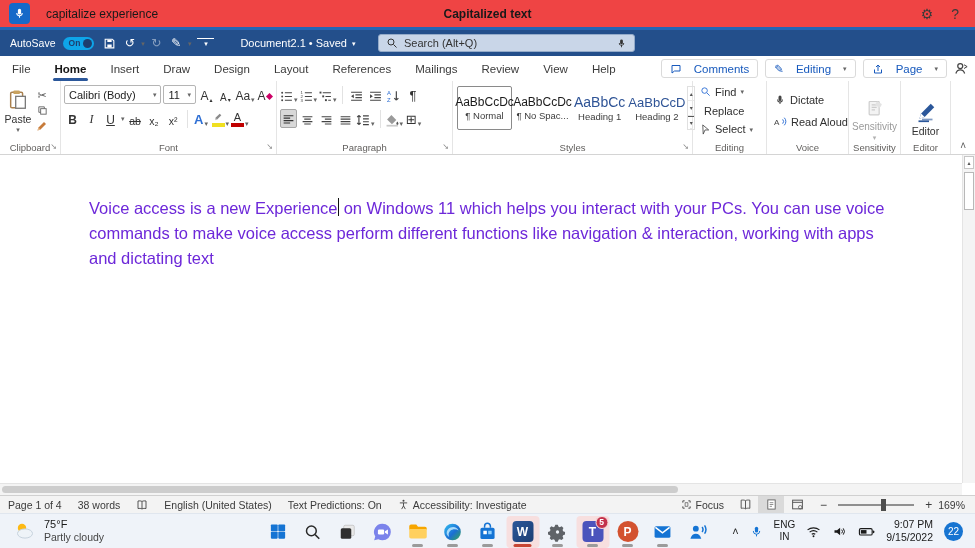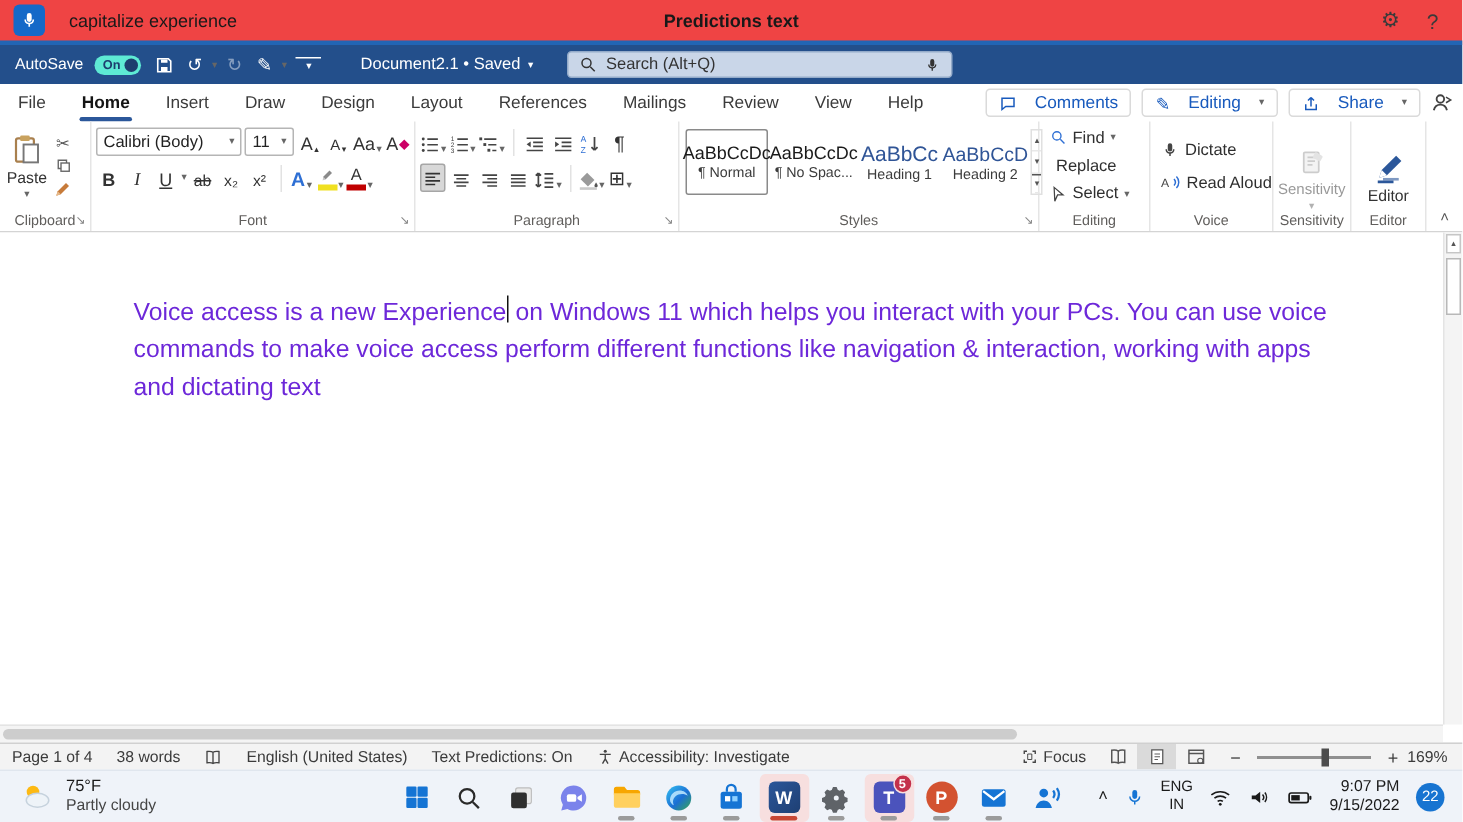--- a/index.html
+++ b/index.html
@@ -12,21 +12,21 @@
 .voice-bar{position:absolute;top:0;left:0;right:0;height:30px;background:#ef4444;border-bottom:3px solid #2265b4;display:flex;align-items:center}
 .mic-btn{width:21px;height:21px;margin-left:9px;background:#1569c8;border-radius:4px;color:#fff;display:flex;align-items:center;justify-content:center;flex:0 0 auto}
 .voice-cmd{margin-left:16px;font-size:12px;color:#191919;z-index:2}
 .voice-status{position:absolute;left:0;right:0;text-align:center;font-size:12px;font-weight:700;color:#191919}
 .voice-right{margin-left:auto;display:flex;align-items:center;gap:18px;margin-right:16px;color:#3a3a3a;font-size:14px;z-index:2}
 
 
 .title-bar{position:absolute;top:30px;left:0;right:0;height:26px;background:#234f8b;color:#fff;display:flex;align-items:center;font-size:11px}
 .qat{display:flex;align-items:center;margin-left:10px;gap:3px}
 .as-label{font-size:10.5px}
-.as-pill{display:flex;align-items:center;background:#5eead4;border-radius:8px;height:13px;padding:0 2px 0 6px;margin:0 4px}
+.as-pill{display:flex;align-items:center;background:#0ea5e9;border-radius:8px;height:13px;padding:0 2px 0 6px;margin:0 4px}
 .as-on{color:#1d3e6e;font-size:8.5px;font-weight:700;margin-right:3px}
 .as-knob{width:9px;height:9px;border-radius:50%;background:#1d3e6e}
 .qbtn{min-width:17px;height:20px;display:flex;align-items:center;justify-content:center;color:#fff;font-size:12px}
 .qbtn.dim{opacity:.45}
 .doc-title{margin-left:26px;display:flex;align-items:center;gap:5px;font-size:11px}
 .tb-search{position:absolute;left:378px;top:4px;width:257px;height:18px;background:#c9d6e8;border:1px solid #94abc9;border-radius:3px;display:flex;align-items:center;padding:0 7px;color:#2c2c2c;gap:6px}
 .tb-search input{flex:1;border:none;background:transparent;font-size:11px;color:#2c2c2c;outline:none;font-family:inherit}
 .tb-search input::placeholder{color:#333;opacity:1}
 .tbr{margin-left:auto;display:flex;align-items:center;height:100%}
 .tb-user{font-size:11px;margin-right:8px}
@@ -111,21 +111,21 @@
 
 <div id="app">
 
   <div class="voice-bar">
     <div class="mic-btn">
       <svg viewBox="0 0 24 24" width="13" height="13">
           <path fill="#fff" d="M12 3a3 3 0 0 1 3 3v5a3 3 0 0 1-6 0V6a3 3 0 0 1 3-3zm-6 8h2a4 4 0 0 0 8 0h2a6 6 0 0 1-5 5.9V20h-2v-3.1A6 6 0 0 1 6 11z"></path>
         </svg>
     </div>
     <span class="voice-cmd">capitalize experience</span>
-    <div class="voice-status">Predictions text</div>
+    <div class="voice-status">Capitalized text</div>
     <div class="voice-right">
       <span>⚙</span>
       <span>?</span>
     </div>
   </div>
 
   <div class="title-bar">
     <div class="qat">
       <span class="as-label">AutoSave</span>
       <span class="as-pill">
@@ -182,21 +182,21 @@
       </span>
       <span class="pill-btn">
         <span>✎</span>
         <span>Editing</span>
         <span class="chv">▾</span>
       </span>
       <span class="pill-btn">
         <svg viewBox="0 0 24 24" width="12" height="12">
             <path fill="none" stroke="#185abd" stroke-width="2" d="M5 13v7h14v-7M12 16V4m0 0L8 8m4-4l4 4"></path>
           </svg>
-        <span>Share</span>
+        <span>Page</span>
         <span class="chv">▾</span>
       </span>
       <span>
         <svg viewBox="0 0 24 24" width="15" height="15">
             <circle cx="10" cy="8" r="4" fill="none" stroke="#444" stroke-width="2"></circle>
             <path d="M3 20c1-4 4-6 7-6s6 2 7 6" fill="none" stroke="#444" stroke-width="2"></path>
             <path d="M16 6l5 3-5 3" fill="none" stroke="#444" stroke-width="1.6"></path>
           </svg>
       </span>
     </div>

